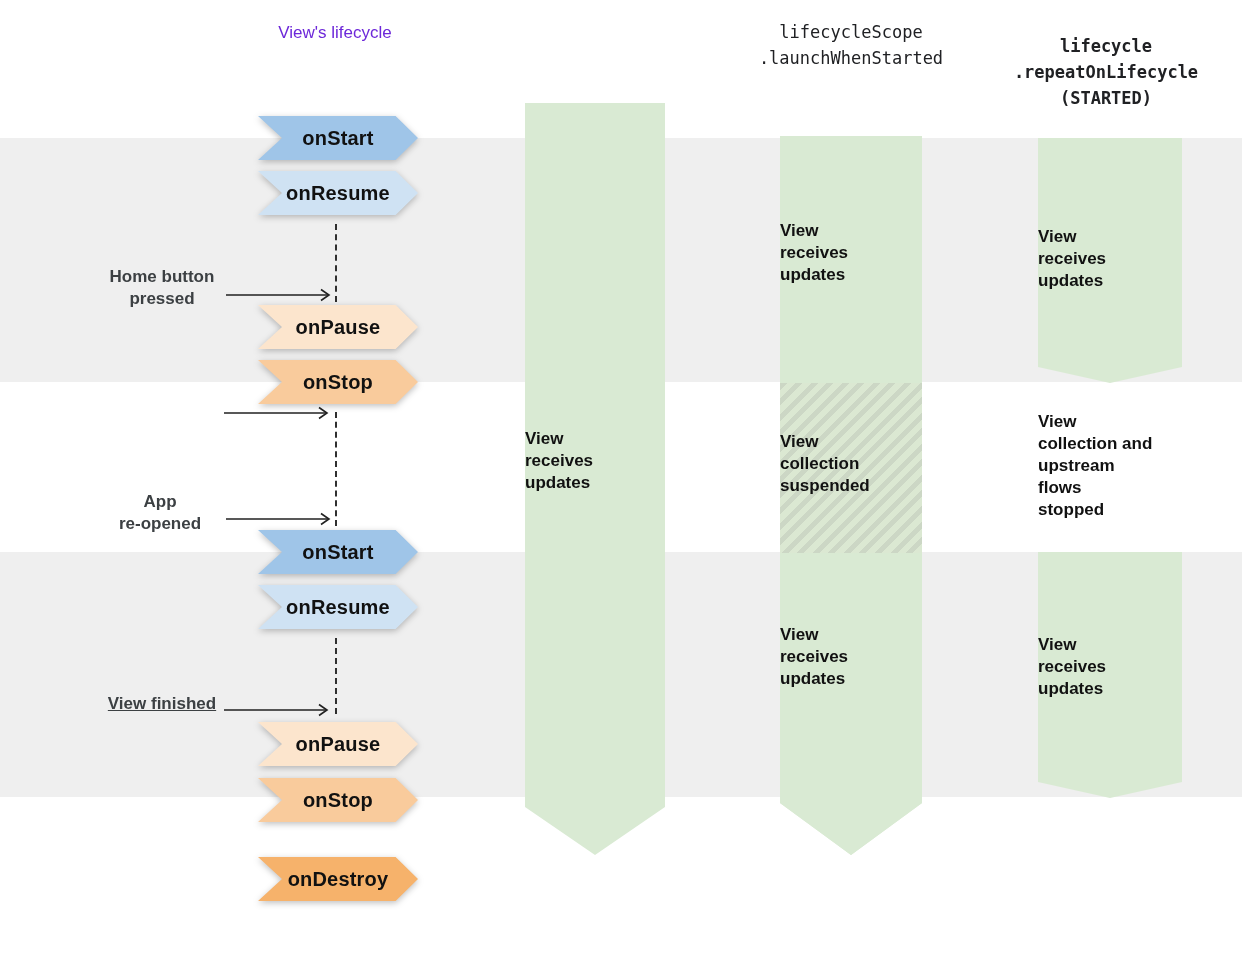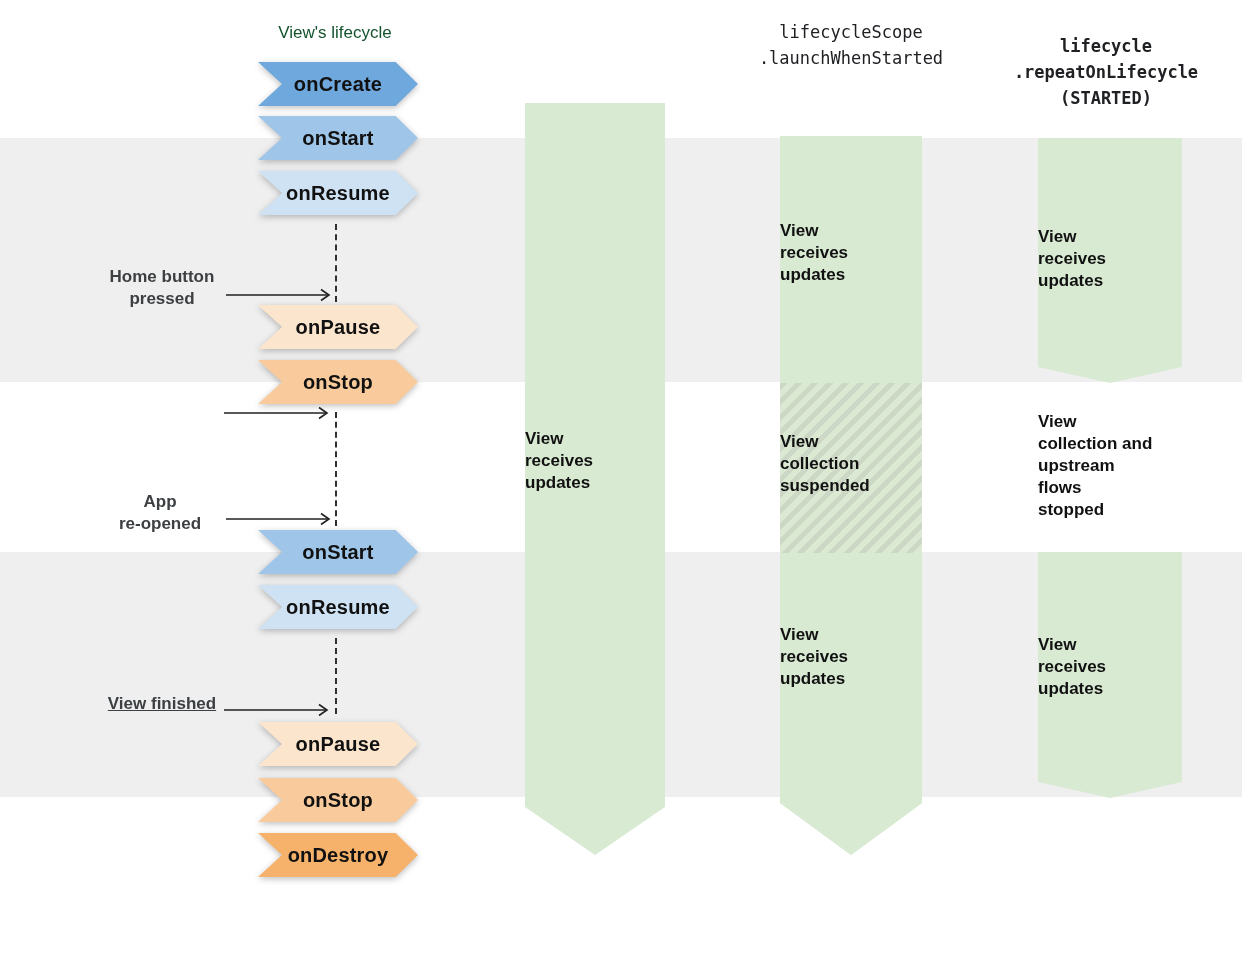--- a/index.html
+++ b/index.html
@@ -1,21 +1,21 @@
 <!DOCTYPE html>
 <html><head>
 <meta charset="utf-8">
 <style>
   html,body{margin:0;padding:0;background:#ffffff;}
   .canvas{
     position:relative;width:1242px;height:972px;background:#ffffff;overflow:hidden;
     font-family:"Liberation Sans",sans-serif;color:#202124;
   }
   .gray-band{position:absolute;left:0;width:1242px;background:#efefef;}
-  .sans-h{position:absolute;font-size:17px;font-weight:500;text-align:center;color:#14532d;}
+  .sans-h{position:absolute;font-size:17px;font-weight:500;text-align:center;color:#6d28d9;}
   .mono-h{
     position:absolute;font-family:"DejaVu Sans Mono","Liberation Mono",monospace;
     font-size:17px;line-height:26px;text-align:center;white-space:pre-line;color:#202124;
   }
   .chev-wrap{position:absolute;left:258px;width:160px;height:44px;filter:drop-shadow(0 2px 3px rgba(0,0,0,0.25));}
   .chev{
     width:100%;height:100%;display:flex;align-items:center;justify-content:center;
     clip-path:polygon(0% 0%,86% 0%,100% 50%,86% 100%,0% 100%,15% 50%);
   }
   .chev-label{font-size:20px;font-weight:700;color:#111111;letter-spacing:0.2px;}
@@ -80,25 +80,20 @@
 stopped</div>
   <div class="gband" style="left:1038px;top:552px;width:144px;height:246px;clip-path:polygon(0 0,100% 0,100% calc(100% - 16px),50% 100%,0 calc(100% - 16px));"></div>
   <div class="band-text" style="left:1038px;top:634px;width:144px;">View
 receives
 updates</div>
 
   <div class="dash" style="left:335px;top:224px;height:78px;"></div>
   <div class="dash" style="left:335px;top:412px;height:114px;"></div>
   <div class="dash" style="left:335px;top:638px;height:76px;"></div>
 
-  <div class="chev-wrap" style="top:62px;">
-      <div class="chev" style="background: rgb(111, 168, 220);">
-        <span class="chev-label">onCreate</span>
-      </div>
-    </div>
   <div class="chev-wrap" style="top:116px;">
       <div class="chev" style="background: rgb(159, 197, 232);">
         <span class="chev-label">onStart</span>
       </div>
     </div>
   <div class="chev-wrap" style="top:171px;">
       <div class="chev" style="background: rgb(207, 226, 243);">
         <span class="chev-label">onResume</span>
       </div>
     </div>
@@ -126,21 +121,21 @@
       <div class="chev" style="background: rgb(252, 229, 205);">
         <span class="chev-label">onPause</span>
       </div>
     </div>
   <div class="chev-wrap" style="top:778px;">
       <div class="chev" style="background: rgb(249, 203, 156);">
         <span class="chev-label">onStop</span>
       </div>
     </div>
   <div class="chev-wrap" style="top:833px;">
-      <div class="chev" style="background: rgb(246, 178, 107);">
+      <div class="chev" style="background: rgb(246, 178, 107); margin-top: 24px;">
         <span class="chev-label">onDestroy</span>
       </div>
     </div>
 
   <div class="annotation" style="left:82px;top:266px;width:160px;">Home button
 pressed</div>
   <svg class="arrow" style="left:226px;top:288px;" width="110" height="14">
     <line x1="0" y1="7" x2="102" y2="7" stroke="#212121" stroke-width="1.6"></line>
     <polyline points="95,1.5 103,7 95,12.5" fill="none" stroke="#212121" stroke-width="1.6"></polyline>
   </svg>

